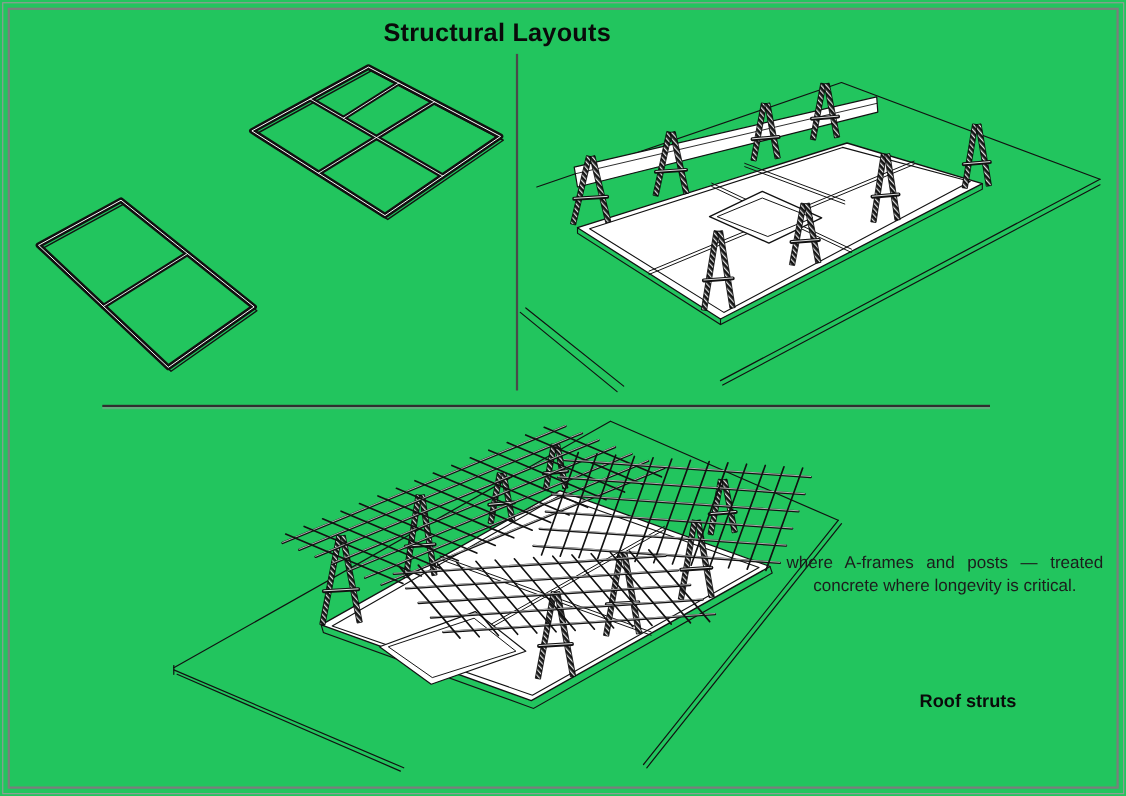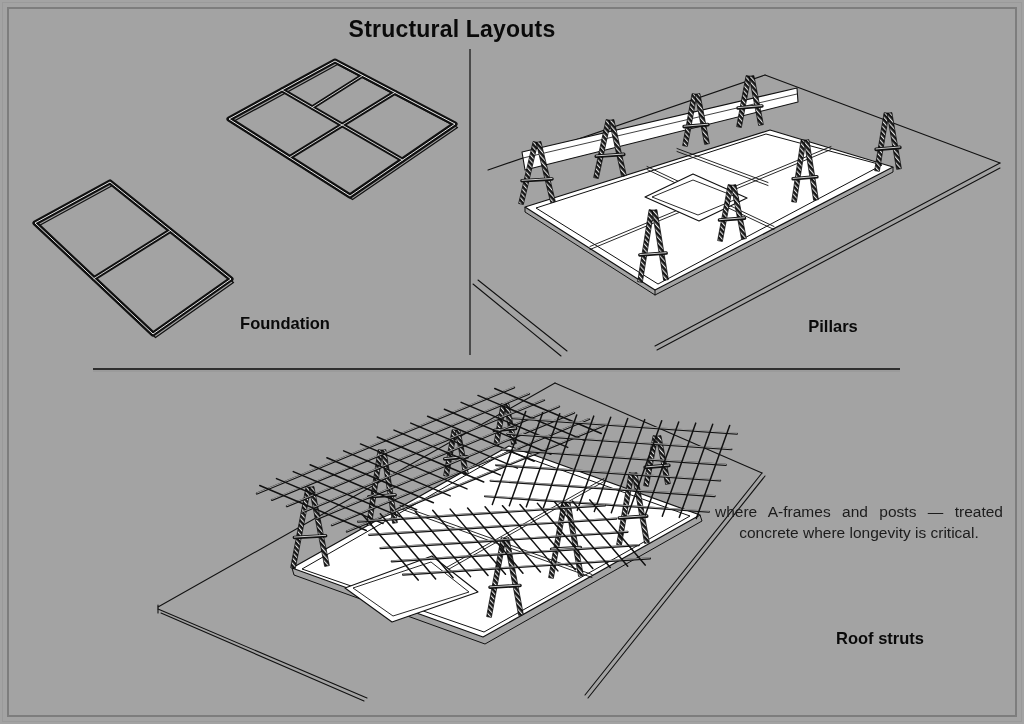--- a/index.html
+++ b/index.html
@@ -1,16 +1,16 @@
 <!DOCTYPE html>
 <html><head>
 <meta charset="utf-8">
 <style>
   html,body{margin:0;padding:0;background:#fff;}
-  .page{position:relative;width:1024px;height:724px;background:#a3a3a3;overflow:hidden;
+  .page{position:relative;width:1024px;height:724px;background:#22c55e;overflow:hidden;
         font-family:"Liberation Sans",sans-serif;color:#0a0a0a;}
   .outer-frame{position:absolute;inset:2px;border:1px solid #9a9a9a;pointer-events:none;}
   .inner-frame{position:absolute;inset:7px;border:2px solid #7d7d7d;pointer-events:none;}
   .title{position:absolute;left:0;top:16px;width:904px;text-align:center;
          font-size:23px;font-weight:bold;letter-spacing:.2px;}
   .vdiv{position:absolute;left:469px;top:49px;width:2px;height:306px;background:#4a4a4a;}
   .hdiv{position:absolute;left:93px;top:368px;width:807px;height:2px;background:#2f2f2f;
         box-shadow:0 2px 0 rgba(150,150,150,.55);}
   svg.art{position:absolute;left:0;top:0;}
   .panel-label{position:absolute;width:200px;text-align:center;font-size:16.5px;font-weight:bold;}
@@ -227,21 +227,19 @@
       <line x1="537.437538039897" y1="503.36318582818643" x2="592.7932311908722" y2="568.5598910948905" stroke="#111111" stroke-width="1.5" stroke-linecap="round"></line>
       <line x1="554.8990765014355" y1="502.2093396743403" x2="610.2547696524107" y2="567.4060449410445" stroke="#111111" stroke-width="1.5" stroke-linecap="round"></line>
       <line x1="572.360614962974" y1="501.0554935204941" x2="627.7163081139491" y2="566.2521987871983" stroke="#111111" stroke-width="1.5" stroke-linecap="round"></line>
       <line x1="589.8221534245124" y1="499.901647366648" x2="645.1778465754876" y2="565.0983526333521" stroke="#111111" stroke-width="1.5" stroke-linecap="round"></line>
     </svg>
 
   <div class="title">Structural Layouts</div>
   <div class="vdiv"></div>
   <div class="hdiv"></div>
 
-  <div class="panel-label label-foundation">Foundation</div>
-  <div class="panel-label label-pillars">Pillars</div>
   <div class="panel-label label-roof">Roof struts</div>
 
   <div class="annotation">
     <div class="j">where A-frames and posts — treated</div>
     <div class="l">concrete where longevity is critical.</div>
   </div>
 </div>
 
 </body></html>

